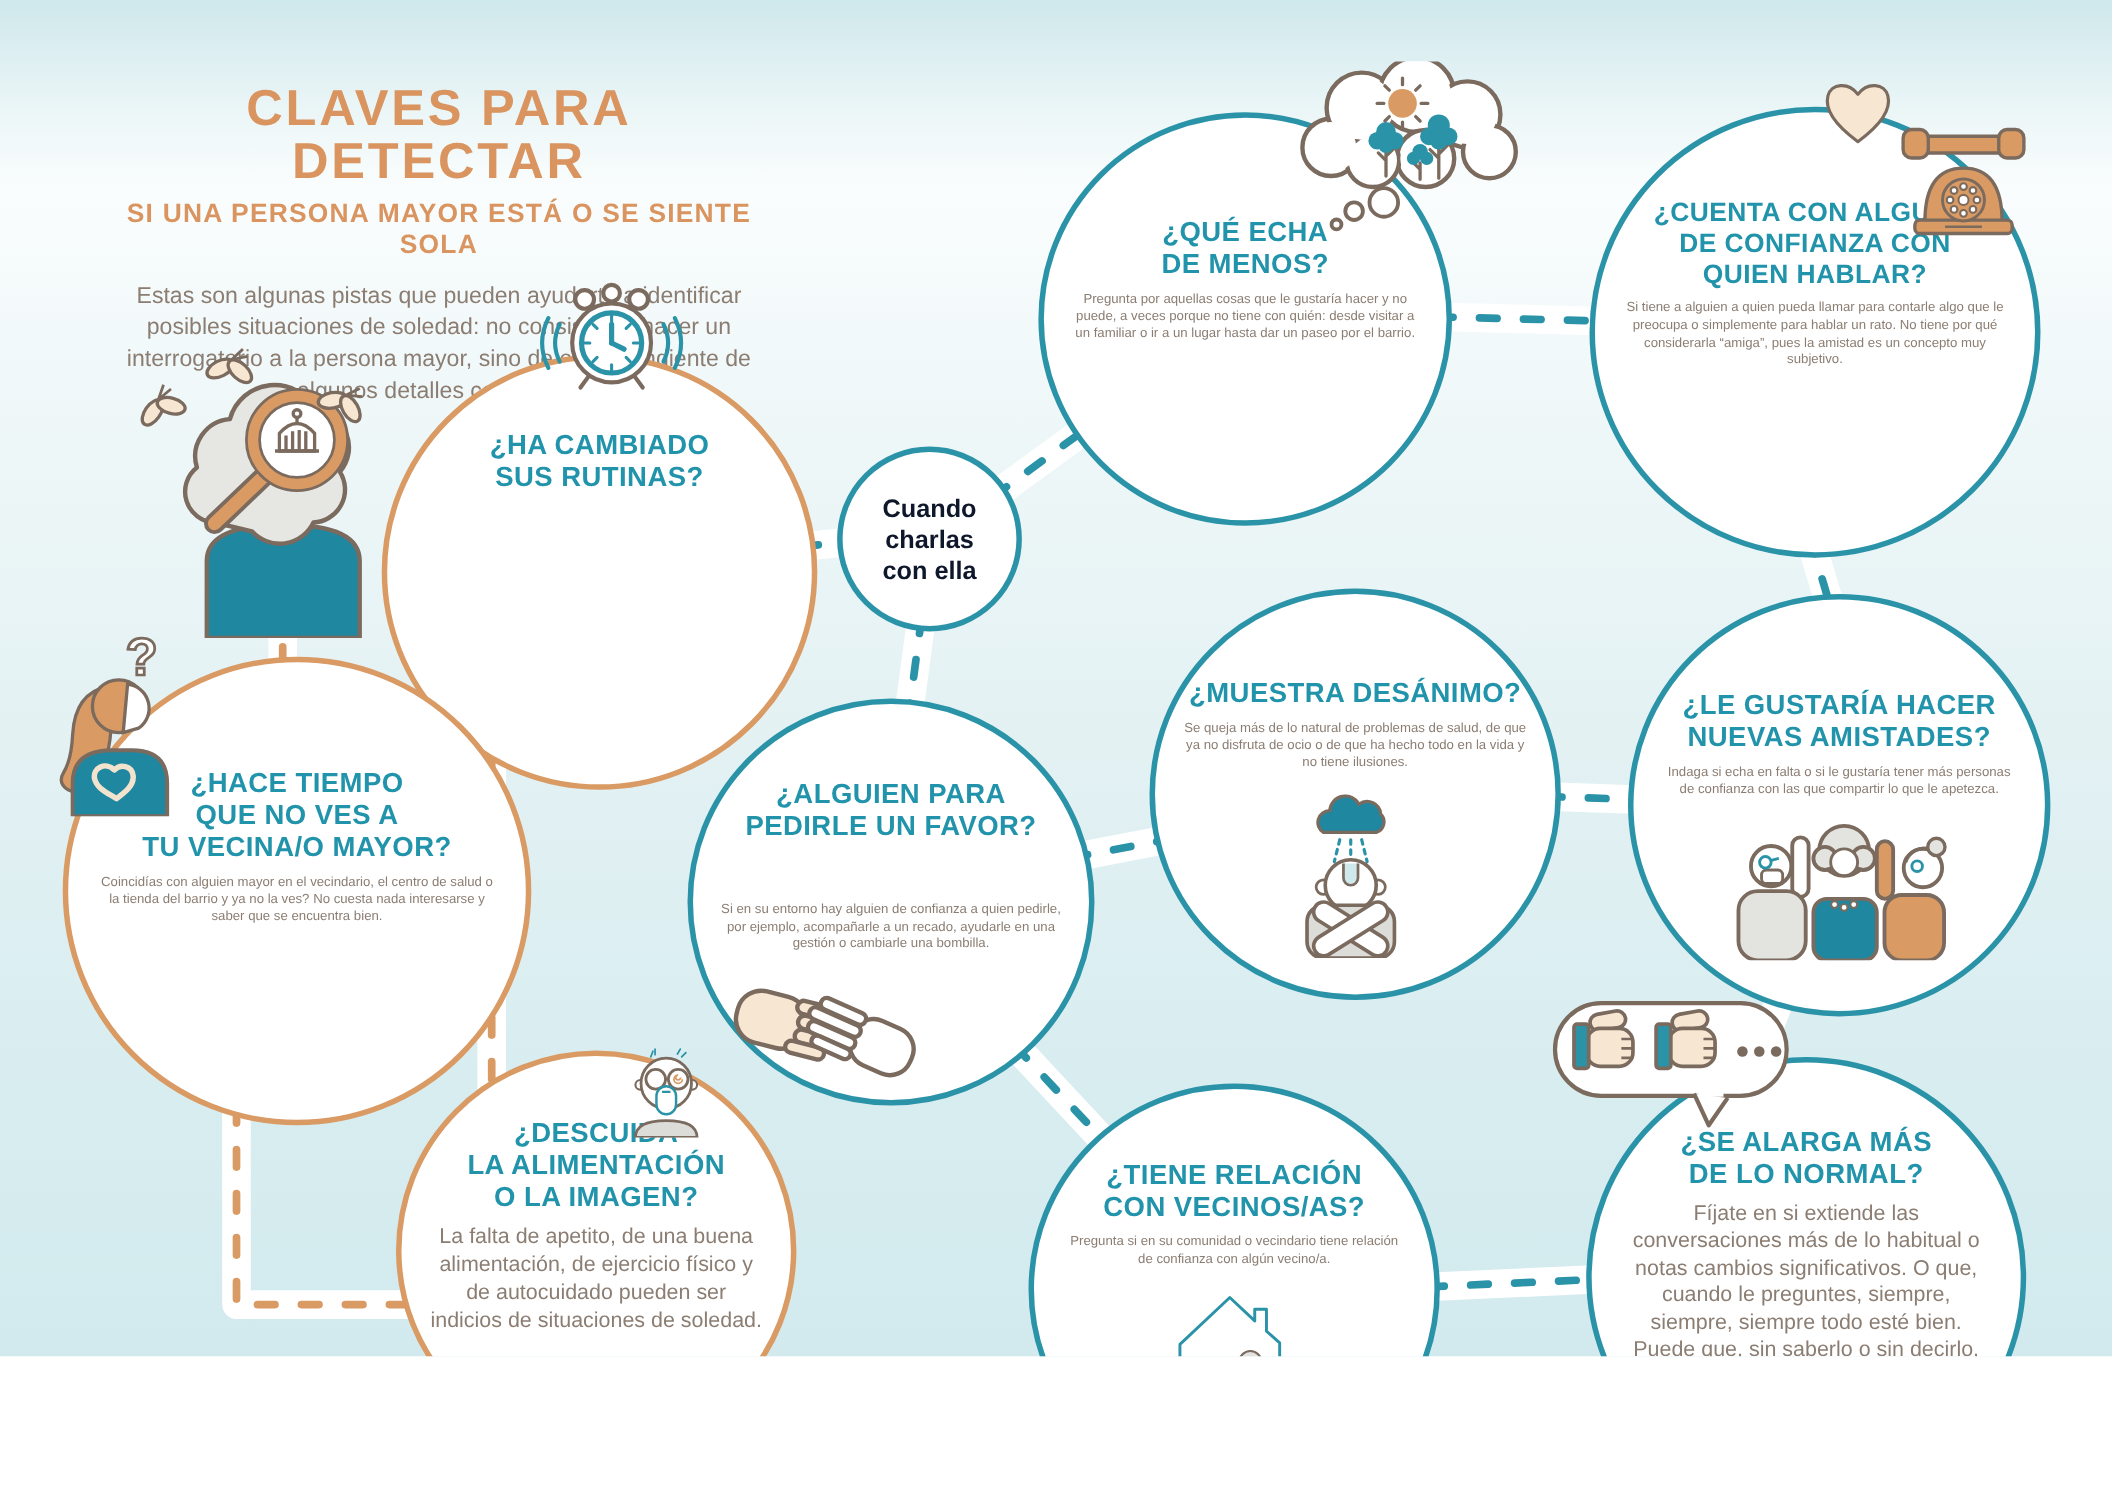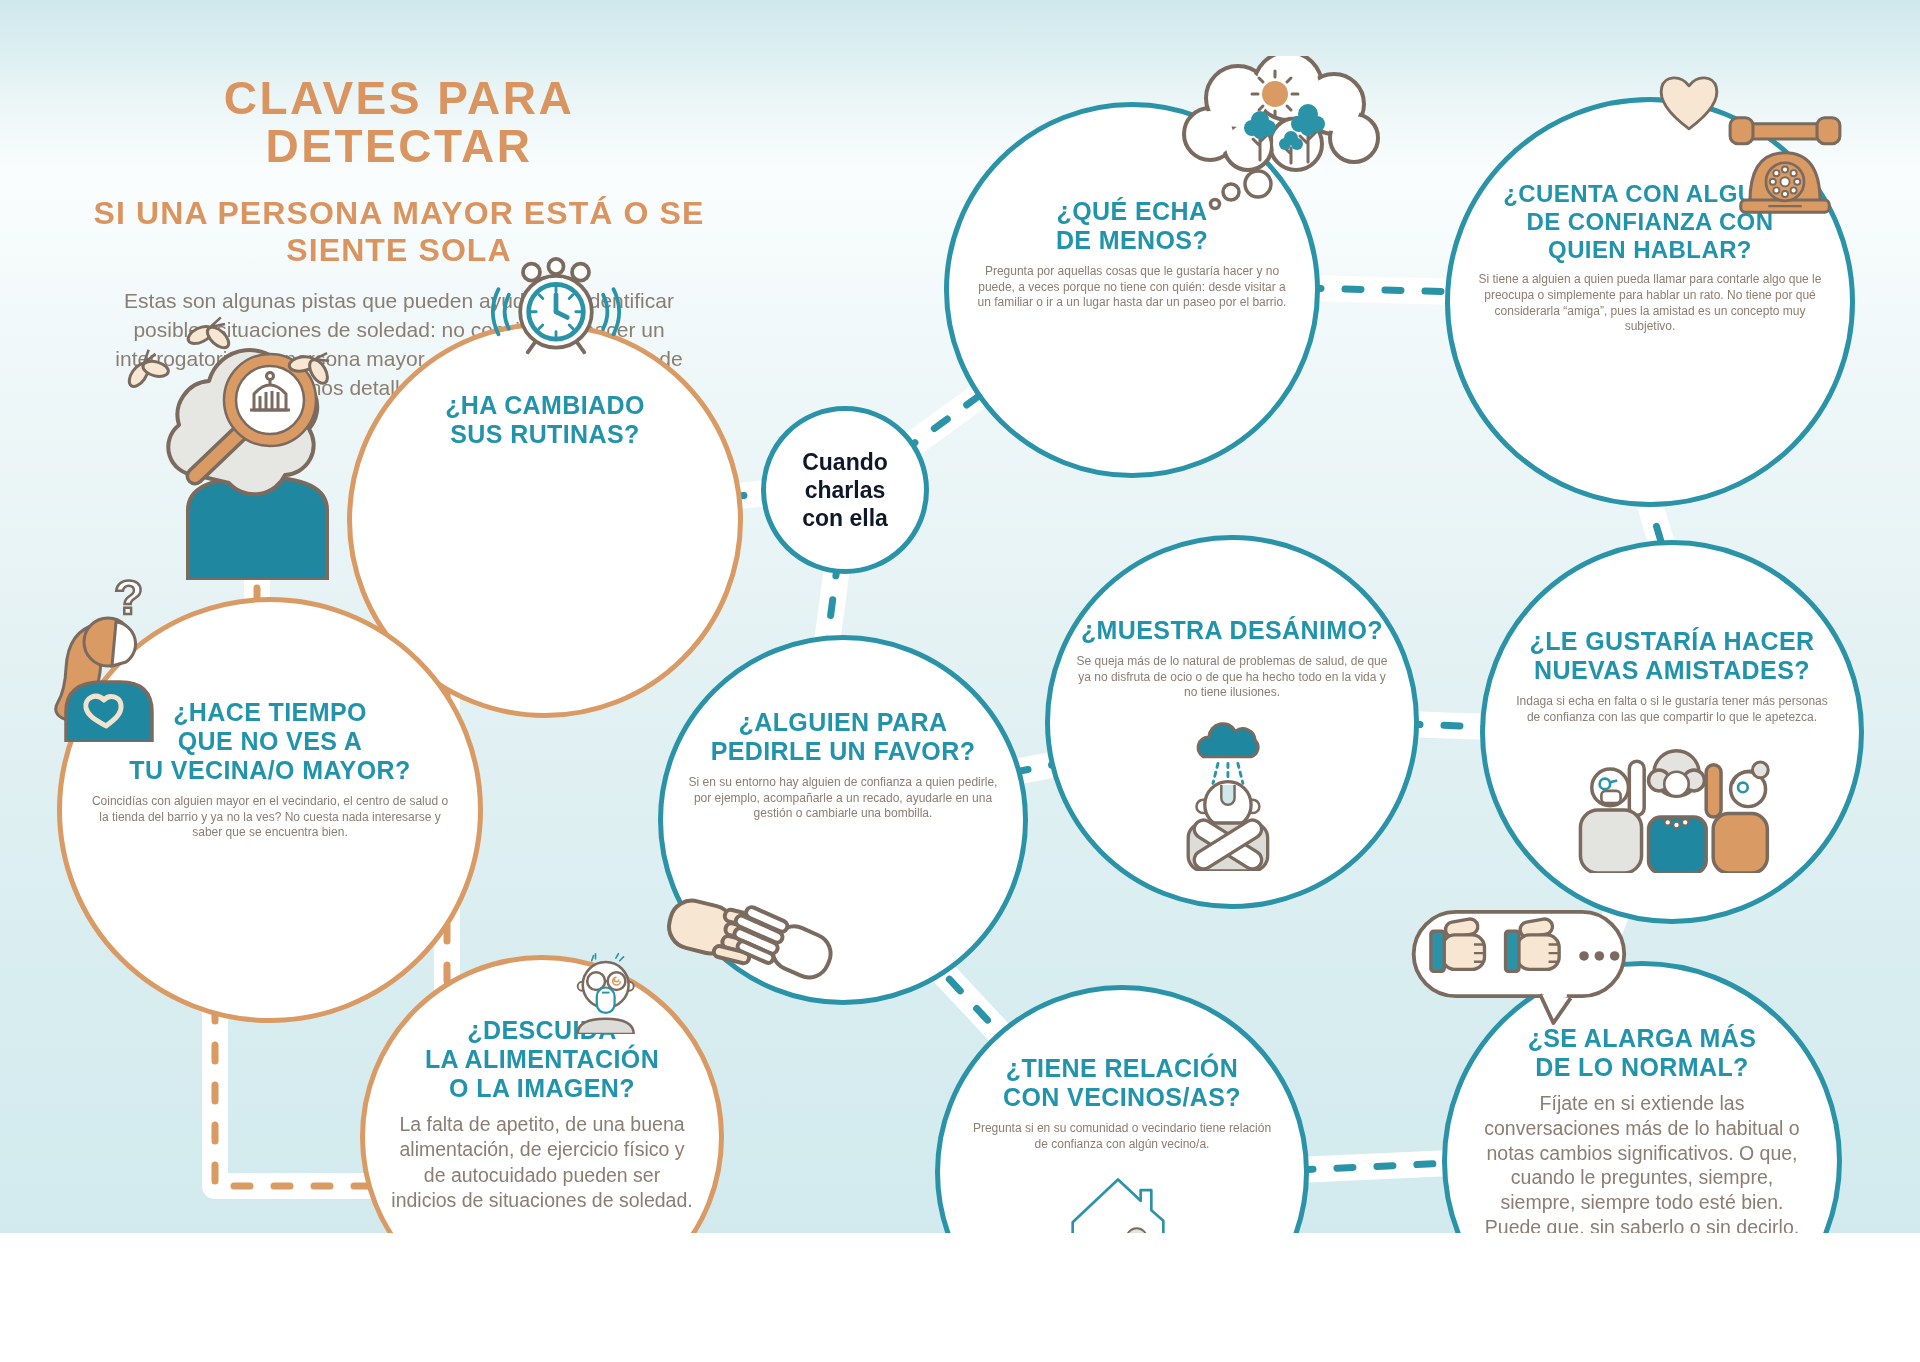--- a/index.html
+++ b/index.html
@@ -4,38 +4,38 @@
 <style>
   html,body{margin:0;padding:0;}
   body{font-family:"Liberation Sans", sans-serif;}
   .stage{position:relative;width:1920px;height:1233px;overflow:hidden;
     background:linear-gradient(180deg,#cfe8ec 0%,#eef7f8 9%,#fafdfd 14%,#f0f8f9 28%,#e3f1f3 55%,#d8edf0 80%,#d2eaee 100%);}
   .roads{position:absolute;left:0;top:0;z-index:1;}
   .icon{position:absolute;z-index:3;}
   
   .title-block{position:absolute;left:88px;top:74px;width:622px;text-align:center;z-index:2;}
   .title-block h1{margin:0;color:#d9945f;font-size:46px;letter-spacing:2.5px;font-weight:bold;line-height:1.05;}
-  .title-block h2{margin:24px 0 0;color:#d9945f;font-size:32px;letter-spacing:1.1px;font-weight:bold;}
+  .title-block h2{margin:10px 0 0;color:#d9945f;font-size:24px;letter-spacing:1.1px;font-weight:bold;}
   .title-block .intro{margin:18px 0 0;color:#8b7d72;font-size:21px;line-height:1.38;}
   
   .bubble{position:absolute;border-radius:50%;background:#fff;display:flex;flex-direction:column;
     align-items:center;text-align:center;box-sizing:border-box;z-index:2;}
   .bubble.teal{border:5px solid #2a93a8;}
   .bubble.orange{border:5px solid #d99a63;}
   .bubble h3{margin:0;color:#2193ab;font-size:25px;line-height:1.16;letter-spacing:.4px;
     white-space:pre-line;font-weight:bold;}
   .bubble p{margin:9px 0 0;color:#8b7d72;font-size:12px;line-height:1.3;width:86%;}
   .c-rutinas{left:347px;top:322px;width:396px;height:396px;padding-top:64px;gap:35px;}
   .c-rutinas p{width:82%;}
   .c-echa{left:944px;top:102px;width:376px;height:376px;padding-top:90px;}
   .c-confianza{left:1445px;top:97px;width:410px;height:410px;padding-top:78px;}
   .c-confianza h3{font-size:24px;}
   .c-vecina{left:57px;top:597px;width:426px;height:426px;padding-top:96px;}
   .c-vecina p{width:88%;}
-  .c-favor{left:658px;top:635px;width:370px;height:370px;padding-top:68px;}
+  .c-favor{left:625px;top:635px;width:370px;height:370px;padding-top:68px;gap:44px;}
   .c-desanimo{left:1045px;top:535px;width:374px;height:374px;padding-top:76px;}
   .c-amistades{left:1480px;top:540px;width:384px;height:384px;padding-top:82px;}
   .c-alimentacion{left:360px;top:955px;width:364px;height:364px;padding-top:56px;}
   .c-alimentacion p{font-size:19.5px;}
   .c-vecinos{left:935px;top:985px;width:374px;height:374px;padding-top:64px;}
   .c-alarga{left:1442px;top:961px;width:400px;height:400px;padding-top:58px;}
   .c-alarga p{font-size:19.5px;line-height:1.27;}
   .c-hub{left:761px;top:406px;width:168px;height:168px;border:5px solid #2a93a8;justify-content:center;}
   .c-hub span{color:#0f172a;font-weight:bold;font-size:23px;line-height:1.22;white-space:pre-line;}
 </style>

